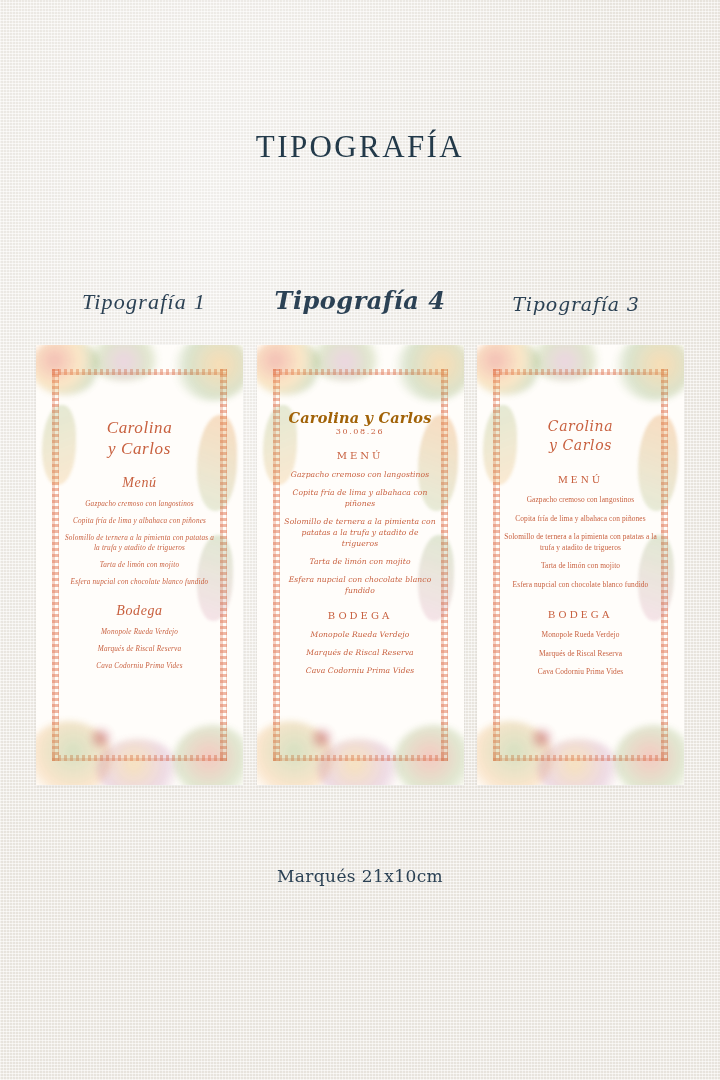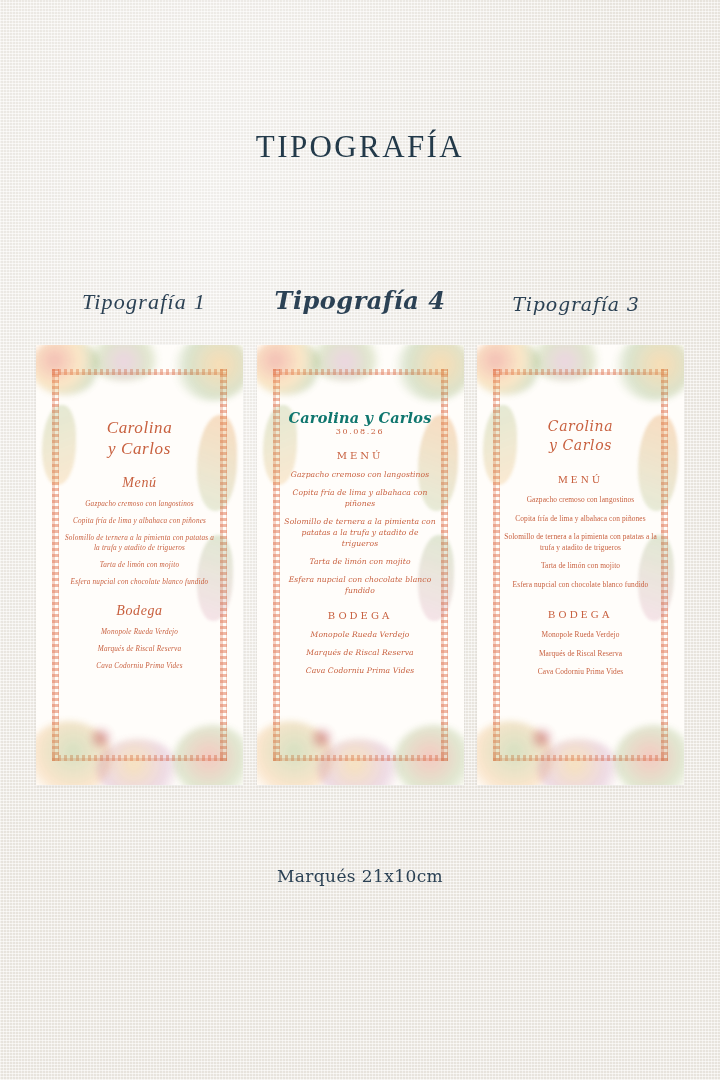--- a/index.html
+++ b/index.html
@@ -173,21 +173,21 @@
     font-size: 7.2px;
     line-height: 10px;
     letter-spacing: 0.2px;
     margin-bottom: 7px;
   }
 
   .v2 .names {
     font-family: "DejaVu Serif", serif;
     font-style: italic;
     font-weight: bold;
-    color: #0f766e;
+    color: #a16207;
     font-size: 14.5px;
     line-height: 18px;
     letter-spacing: 0.2px;
     margin-top: 20px;
   }
   .v2 .date {
     font-family: "DejaVu Serif", serif;
     color: #c8603f;
     font-size: 8px;
     letter-spacing: 1.6px;

